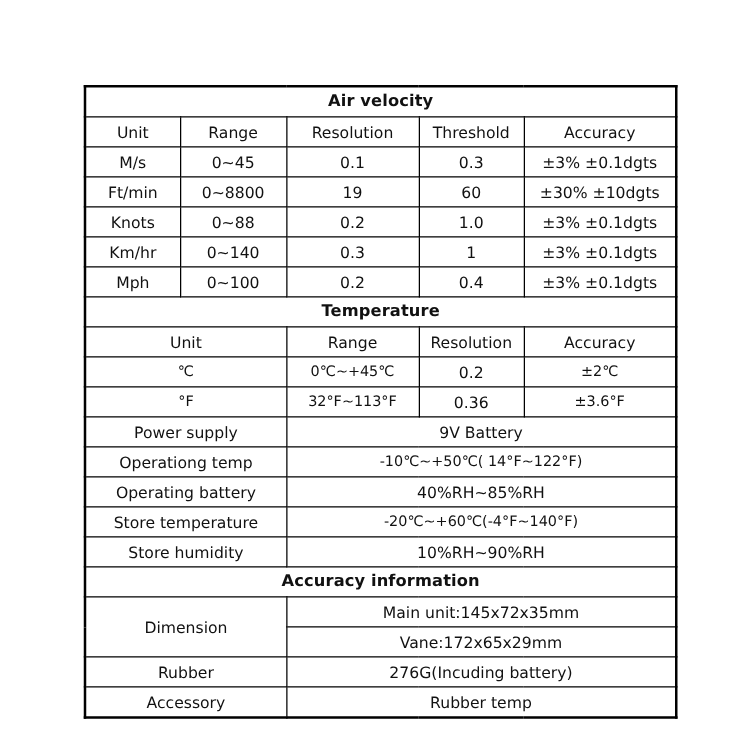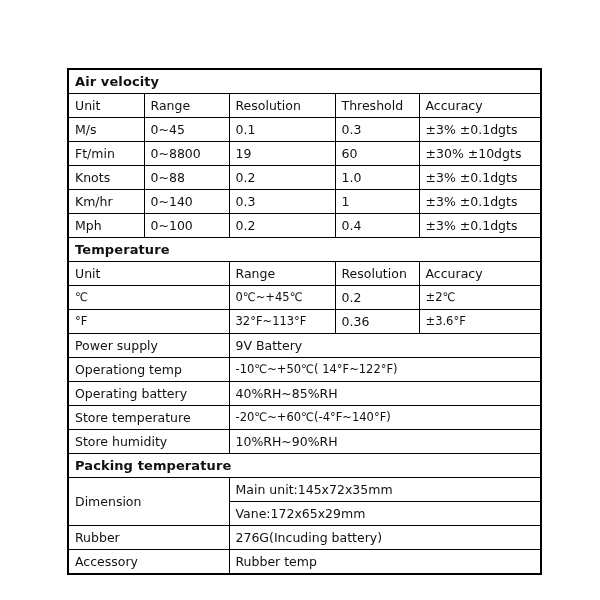--- a/index.html
+++ b/index.html
@@ -21,20 +21,21 @@
     top: 68px;
     width: 473px;
   }
 
   table.spec {
     border-collapse: collapse;
     table-layout: fixed;
     width: 473px;
     font-size: 12.5px;
     color: #111111;
+    text-align: center;
   }
 
   table.spec td {
     border: 1px solid #000000;
     padding: 2px 6px;
     height: 19px;
     line-height: 1.05;
     vertical-align: middle;
     white-space: nowrap;
     overflow: hidden;
@@ -166,21 +167,21 @@
       <tr>
         <td colspan="2">Store temperature</td>
         <td colspan="3" class="deg">-20℃~+60℃(-4°F~140°F)</td>
       </tr>
       <tr>
         <td colspan="2">Store humidity</td>
         <td colspan="3">10%RH~90%RH</td>
       </tr>
 
       <tr>
-        <td class="section" colspan="5">Packing temperature</td>
+        <td class="section" colspan="5">Accuracy information</td>
       </tr>
       <tr>
         <td colspan="2" rowspan="2" class="rowspan-label">Dimension</td>
         <td colspan="3">Main unit:145x72x35mm</td>
       </tr>
       <tr>
         <td colspan="3">Vane:172x65x29mm</td>
       </tr>
       <tr>
         <td colspan="2">Rubber</td>

